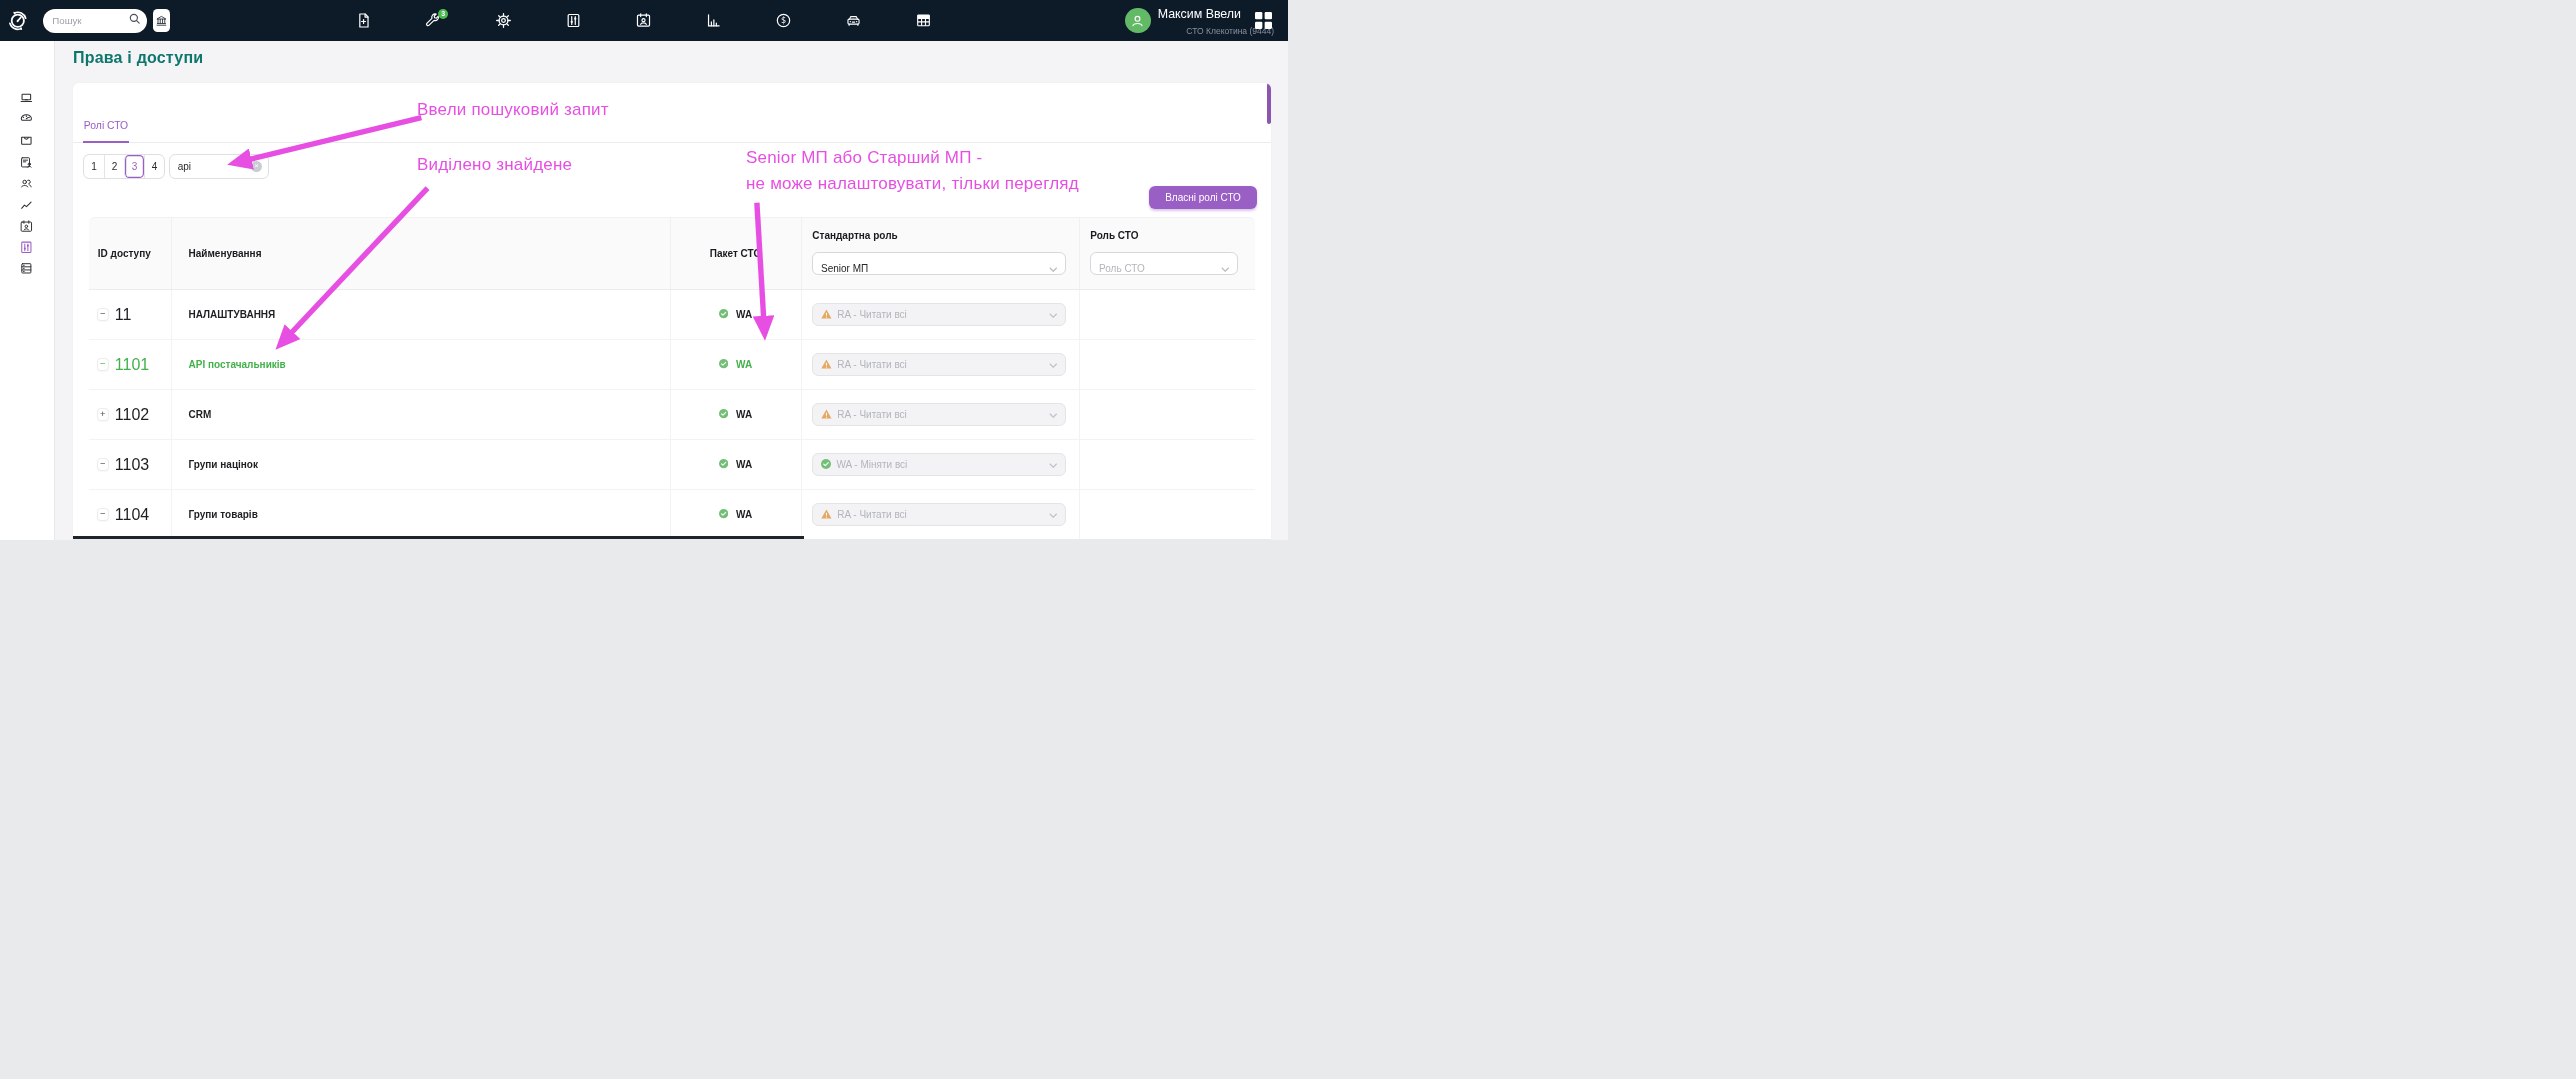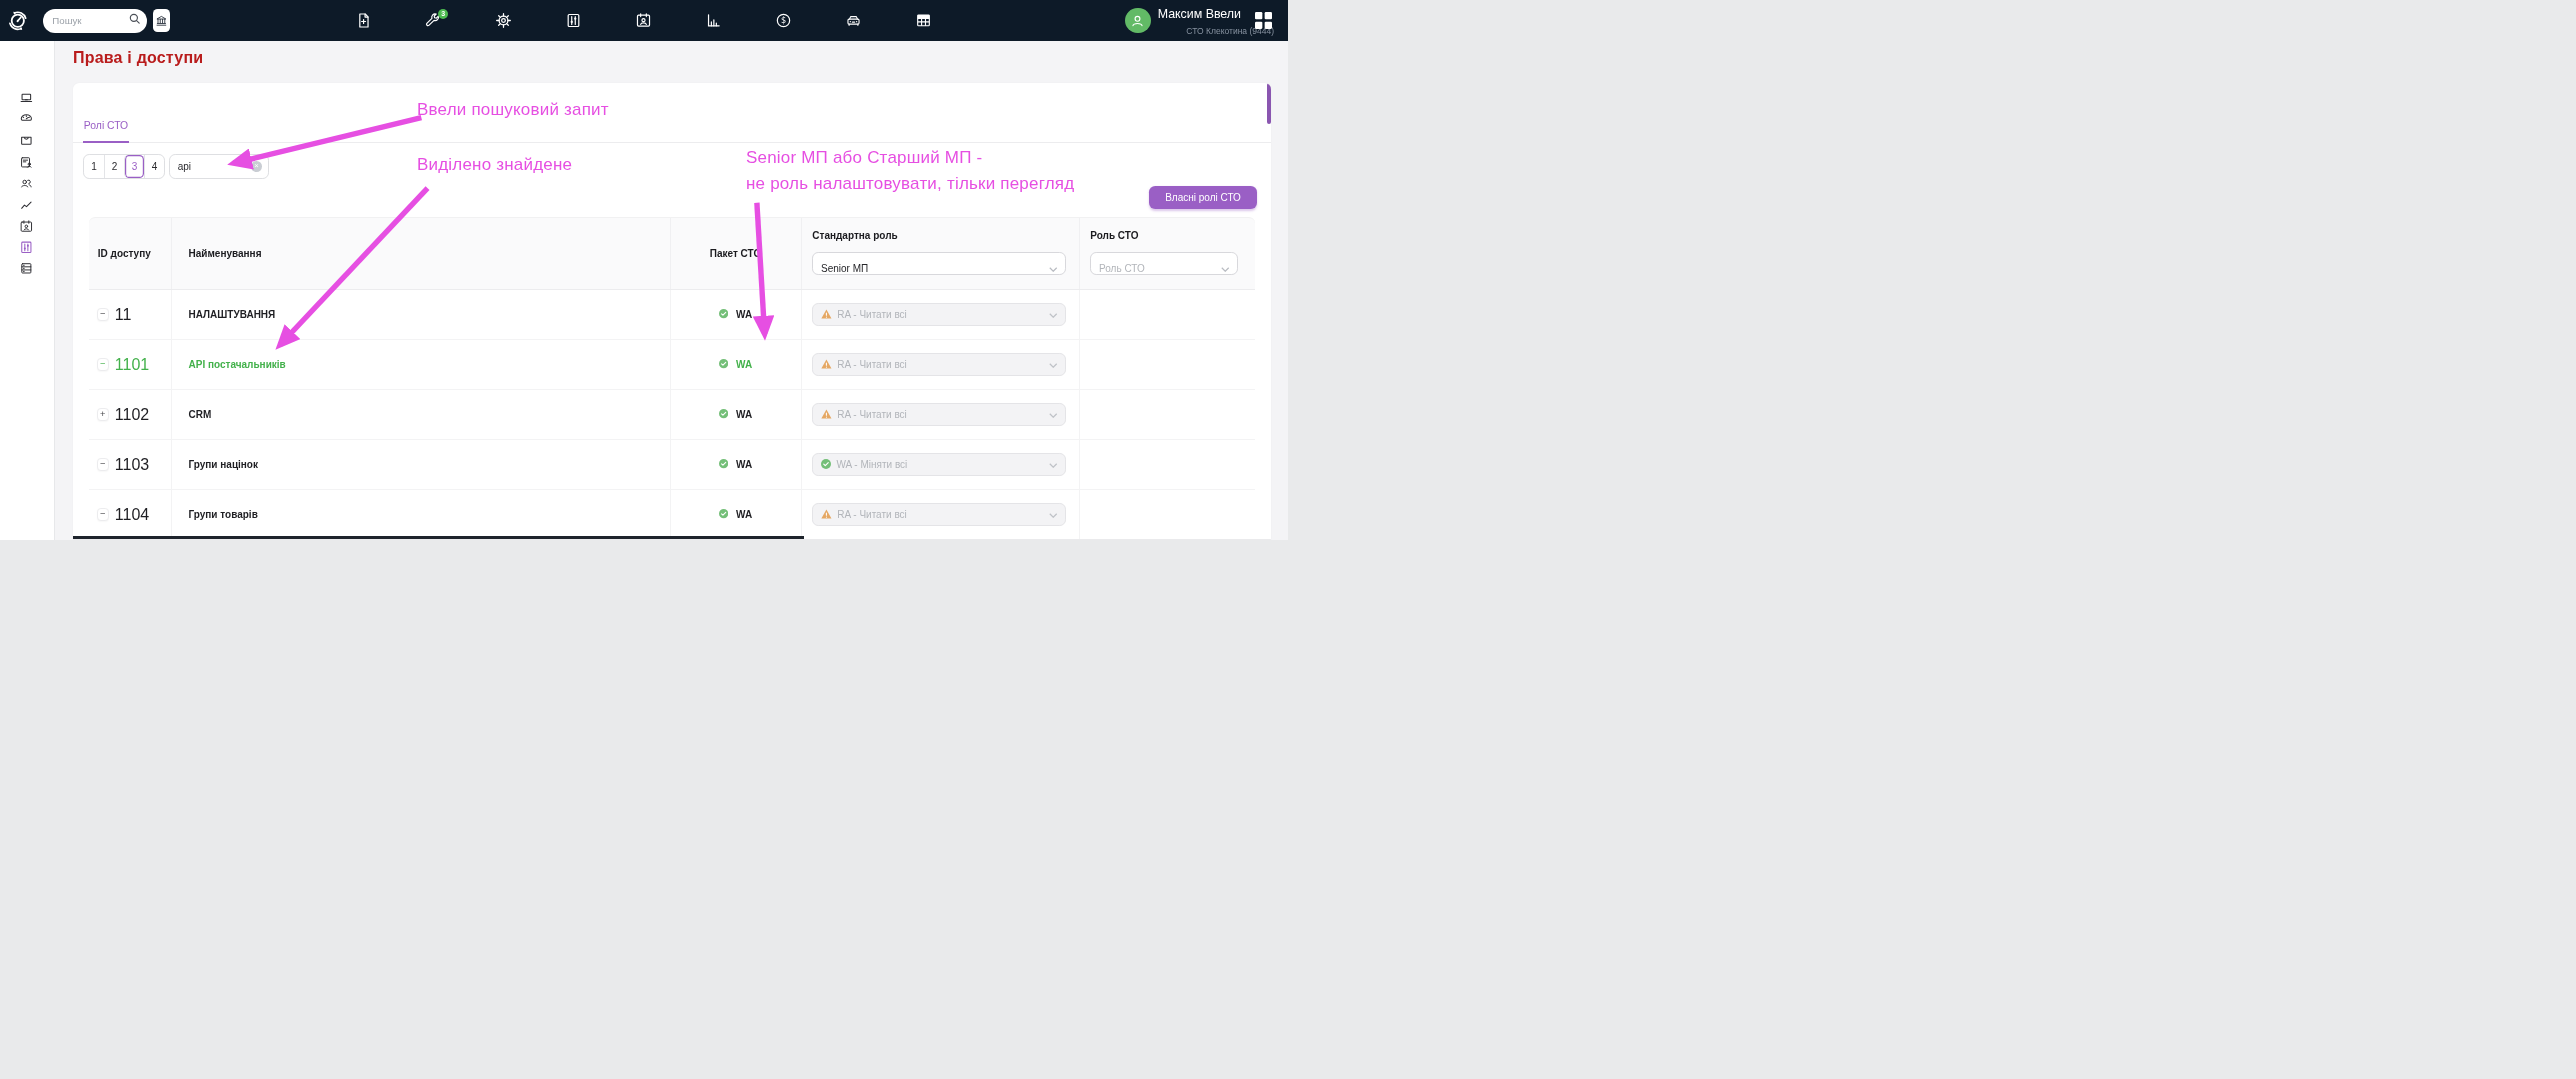--- a/index.html
+++ b/index.html
@@ -25,21 +25,21 @@
   .user-name{position:absolute;right:47px;top:7px;color:#fff;font-size:12.4px;white-space:nowrap}
   .user-org{position:absolute;right:14px;top:25.5px;color:#8792a0;font-size:8.5px;white-space:nowrap}
   .grid-ic{position:absolute;left:1255px;top:11.6px;width:17px;height:17px}
 
   
   .sidebar{position:absolute;left:0;top:41px;bottom:0;width:55px;background:#fff;border-right:0.8px solid #e7e8ea;z-index:5}
   .side-ic{position:absolute;left:18.6px;width:14.7px;height:14.7px;cursor:pointer}
   .side-ic svg{display:block}
 
   
-  .page-title{position:absolute;left:73px;top:49px;font-size:16px;font-weight:600;color:#b91c1c;letter-spacing:0.2px}
+  .page-title{position:absolute;left:73px;top:49px;font-size:16px;font-weight:600;color:#0f766e;letter-spacing:0.2px}
   .card{position:absolute;left:73px;top:83px;width:1198px;height:456px;background:#fff;border-radius:6.2px 6.2px 0 0;box-shadow:0 0.8px 1.5px rgba(0,0,0,.05);overflow:hidden}
   .scroll-thumb{position:absolute;right:0;top:0;width:3.9px;height:41px;background:var(--purple-dark);border-radius:2.3px;z-index:4}
   .tabs-row{position:relative;height:60px;border-bottom:0.8px solid #ececee}
   .tab{position:absolute;left:10px;bottom:-0.8px;padding:0 0.8px 10px 0.8px;font-size:10.4px;color:var(--purple);border-bottom:2.3px solid var(--purple);cursor:pointer}
 
   .pager{position:absolute;left:10px;top:71px;height:25px;display:flex;border:0.8px solid #dedfe2;border-radius:6.2px;background:#fff;overflow:visible}
   .pg{width:20px;height:23px;display:flex;align-items:center;justify-content:center;font-size:10px;color:#2b2b2f;border-left:0.8px solid #e3e4e7;cursor:pointer}
   .pg:first-child{border-left:none}
   .pg.active{box-shadow:inset 0 0 0 1.2px var(--purple);border-radius:4.6px;color:var(--purple)}
 
@@ -513,21 +513,21 @@
     </div>
 
     <div class="scroll-thumb"></div>
     <div class="bottom-strip"></div>
   </section>
 
   <span class="annot" style="left:417px;top:97px">Ввели пошуковий запит</span>
   <span class="annot" style="left:417px;top:152px">Виділено знайдене</span>
   <span class="annot" style="left:746px;top:145px">
     <span>Senior МП або Старший МП -</span><br>
-    <span>не роль налаштовувати, тільки перегляд</span>
+    <span>не може налаштовувати, тільки перегляд</span>
   </span>
 
   <svg id="arrows" viewBox="0 0 1666 698" width="1288" height="540">
     <defs>
       <marker id="head" markerWidth="4.6" markerHeight="4" refX="3.4" refY="2" orient="auto" markerUnits="strokeWidth">
         <path d="M0 0L4.6 2L0 4z" fill="#e64fe2"></path>
       </marker>
     </defs>
     <line x1="545" y1="152" x2="302" y2="211" stroke="#e64fe2" stroke-width="7" marker-end="url(#head)"></line>
     <line x1="553" y1="243" x2="362" y2="446" stroke="#e64fe2" stroke-width="7" marker-end="url(#head)"></line>

